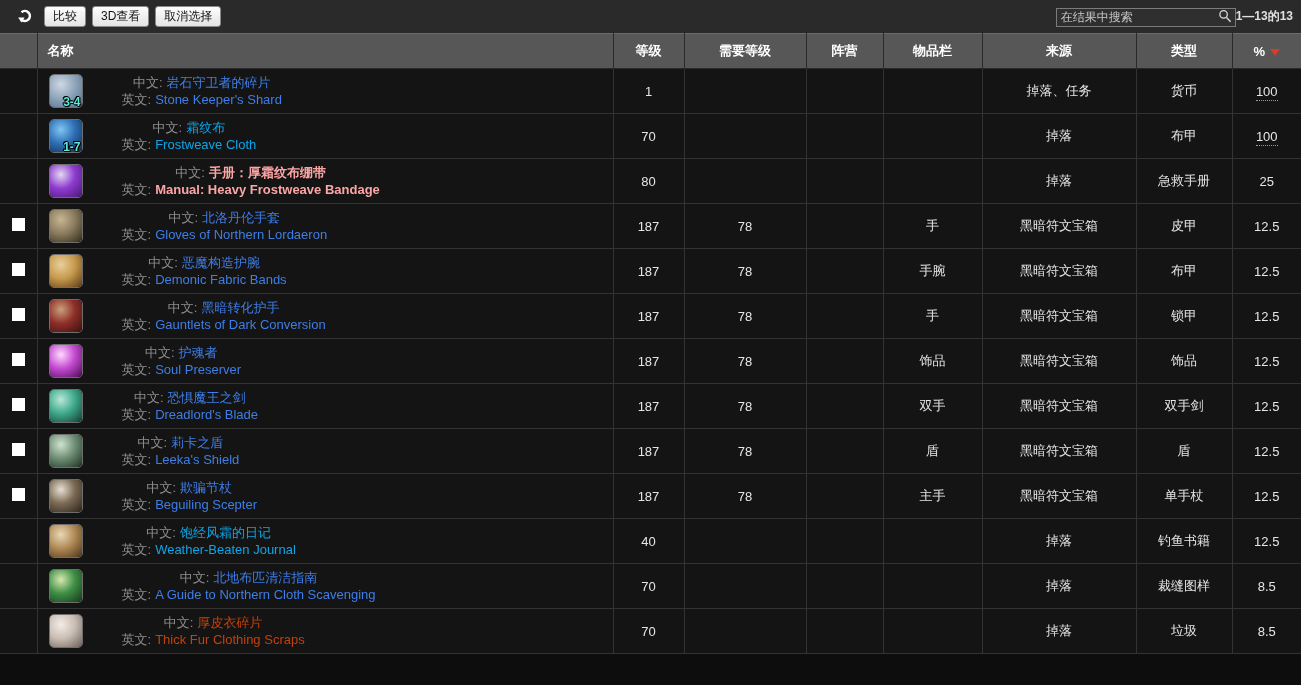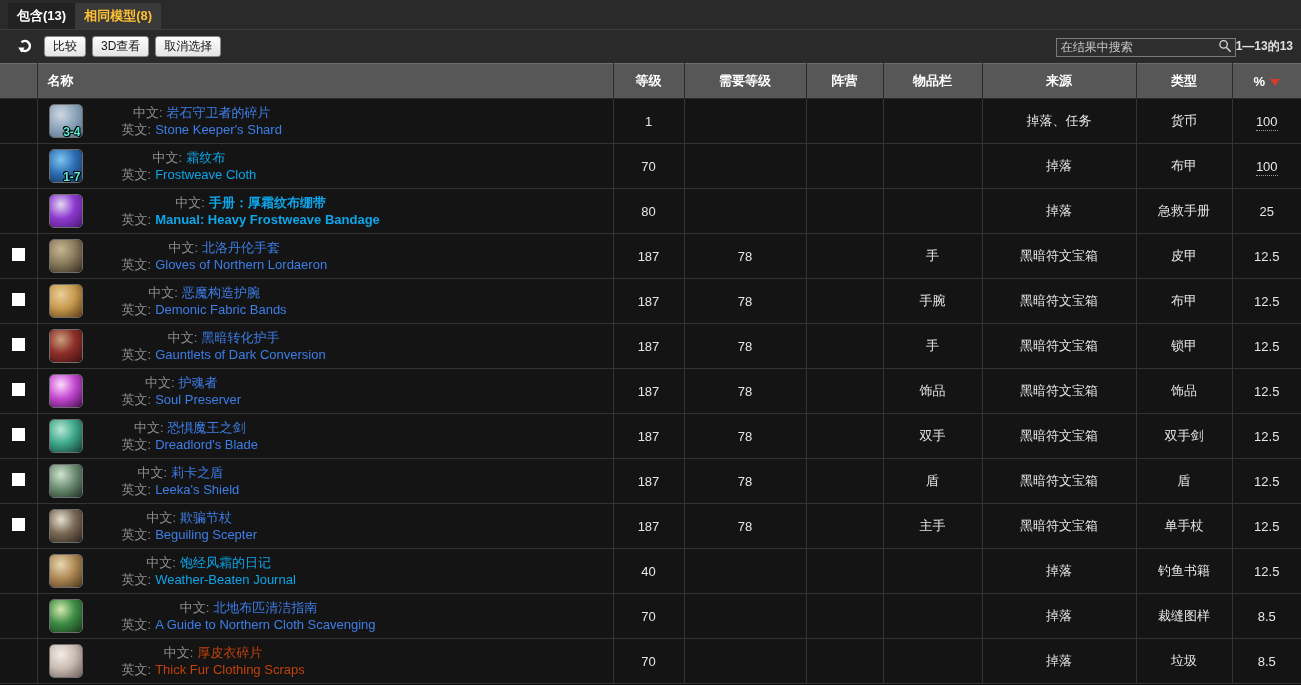--- a/index.html
+++ b/index.html
@@ -161,35 +161,31 @@
     font-weight: bold;
     text-shadow: -1px 0 #000, 1px 0 #000, 0 -1px #000, 0 1px #000, 1px 1px #000, -1px -1px #000;
     line-height: 12px;
   }
   .names { display:flex; flex-direction: column; line-height: 17px; margin-left: 31px; }
   .nrow { white-space: nowrap; font-size: 13px; }
   .lbl { color: #8e8e8e; margin-right: 4px; }
   .lnk { text-decoration: none; }
   .q-rare  { color: #3e7ee8; }
   .q-common{ color: #0ea5e9; font-weight: normal; }
-  .q-uncommon { color: #0ea5e9; font-weight: bold; }
+  .q-uncommon { color: #fca5a5; font-weight: bold; }
   .q-poor  { color: #c2410c; }
   .q-common.lnk, .q-poor.lnk { }
 
   .pct-tip { border-bottom: 1px dotted #9a9a9a; padding-bottom: 1px; }
 </style>
 </head>
 <body>
 
 <div id="app">
 
-  <div class="tabbar" id="tabbar">
-      <div class="tab active">包含(13)</div>
-      <div class="tab inactive">相同模型(8)</div>
-    </div>
 
   <div class="toolbar">
     <span class="refresh-icon">
       <svg width="18" height="18" viewBox="0 0 18 18">
         <path d="M4.5 4.2 A5 5 0 1 1 4.2 11.4" fill="none" stroke="#ffffff" stroke-width="2.6" stroke-linecap="butt"></path>
         <polygon points="1.2,9.6 7.6,9.6 4.4,14.6" fill="#ffffff"></polygon>
       </svg>
     </span>
     <span id="toolbar-buttons" style="display:flex;align-items:center;">
         <button class="btn">比较</button>

